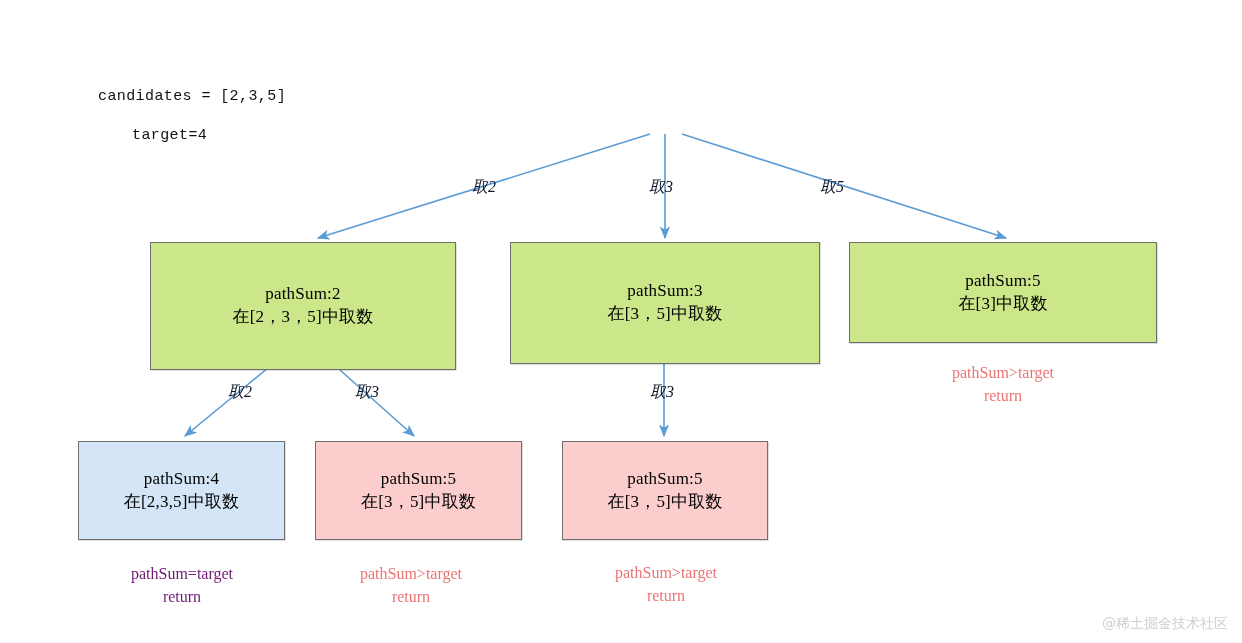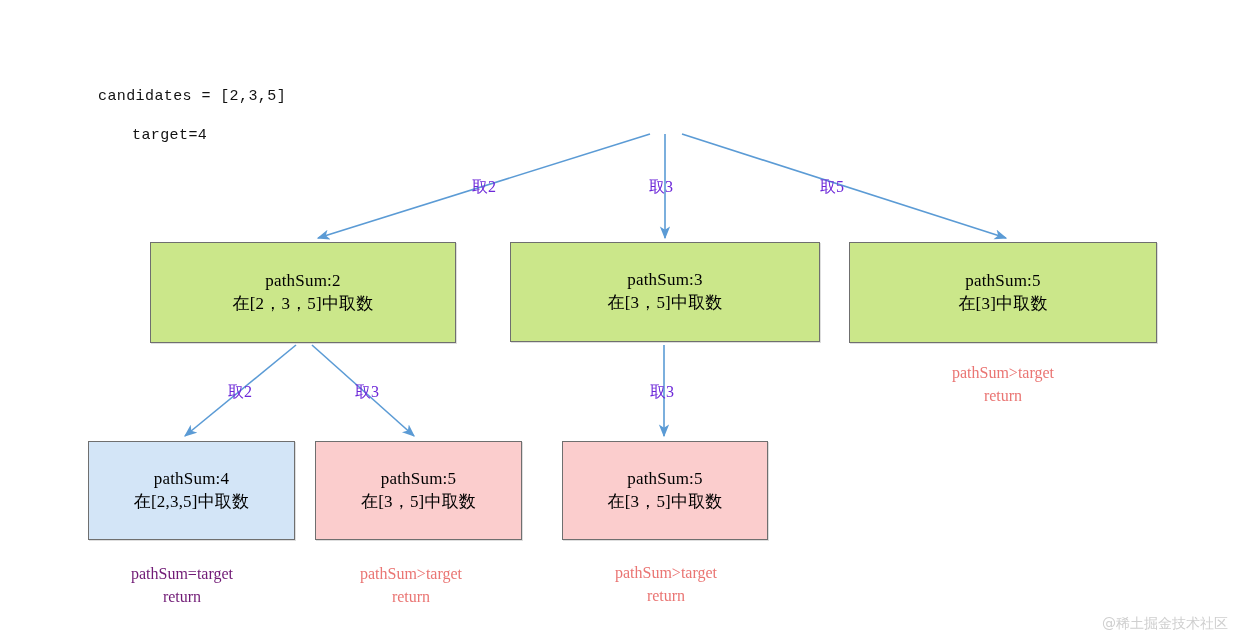--- a/index.html
+++ b/index.html
@@ -52,22 +52,23 @@
     font-size: 15px;
     color: #111111;
     white-space: nowrap;
     letter-spacing: 0.4px;
   }
 
   .edge-label {
     position: absolute;
     font-family: "Liberation Serif", "DejaVu Serif", serif;
     font-size: 16px;
-    color: #6d28d9;
+    color: #0f172a;
     white-space: nowrap;
+    font-style: italic;
   }
 
   .caption {
     position: absolute;
     text-align: center;
     font-family: "Liberation Serif", "DejaVu Serif", serif;
     font-size: 16px;
     line-height: 1.45;
     white-space: nowrap;
   }
@@ -107,36 +108,36 @@
       <path d="M682,134 L1006,238"></path>
 
       <path d="M296,345 L185,436"></path>
       <path d="M312,345 L414,436"></path>
 
       <path d="M664,345 L664,436"></path>
     </g>
   </svg>
 
 
-  <div class="node green" style="left:150px; top:242px; width:306px; height:101px;">
+  <div class="node green" style="left:150px; top:242px; width:306px; height:128px;">
     <span class="ln">pathSum:2</span>
     <span class="ln">在[2，3，5]中取数</span>
   </div>
 
-  <div class="node green" style="left:510px; top:242px; width:310px; height:100px;">
+  <div class="node green" style="left:510px; top:242px; width:310px; height:122px;">
     <span class="ln">pathSum:3</span>
     <span class="ln">在[3，5]中取数</span>
   </div>
 
   <div class="node green" style="left:849px; top:242px; width:308px; height:101px;">
     <span class="ln">pathSum:5</span>
     <span class="ln">在[3]中取数</span>
   </div>
 
-  <div class="node blue" style="left:88px; top:441px; width:207px; height:99px;">
+  <div class="node blue" style="left:78px; top:441px; width:207px; height:99px;">
     <span class="ln">pathSum:4</span>
     <span class="ln">在[2,3,5]中取数</span>
   </div>
 
   <div class="node pink" style="left:315px; top:441px; width:207px; height:99px;">
     <span class="ln">pathSum:5</span>
     <span class="ln">在[3，5]中取数</span>
   </div>
 
   <div class="node pink" style="left:562px; top:441px; width:206px; height:99px;">

